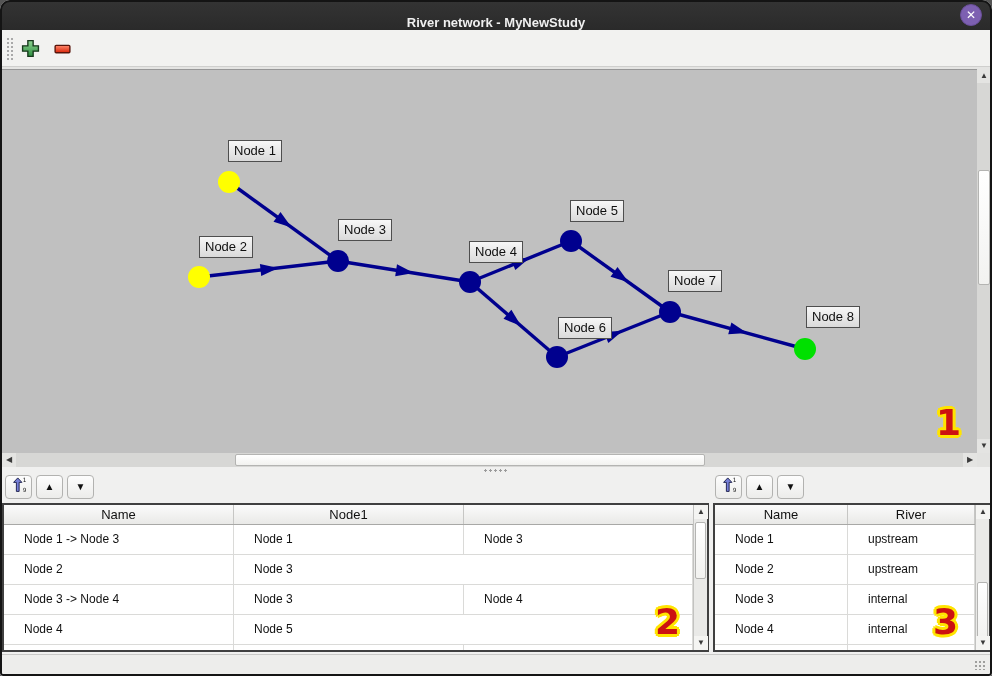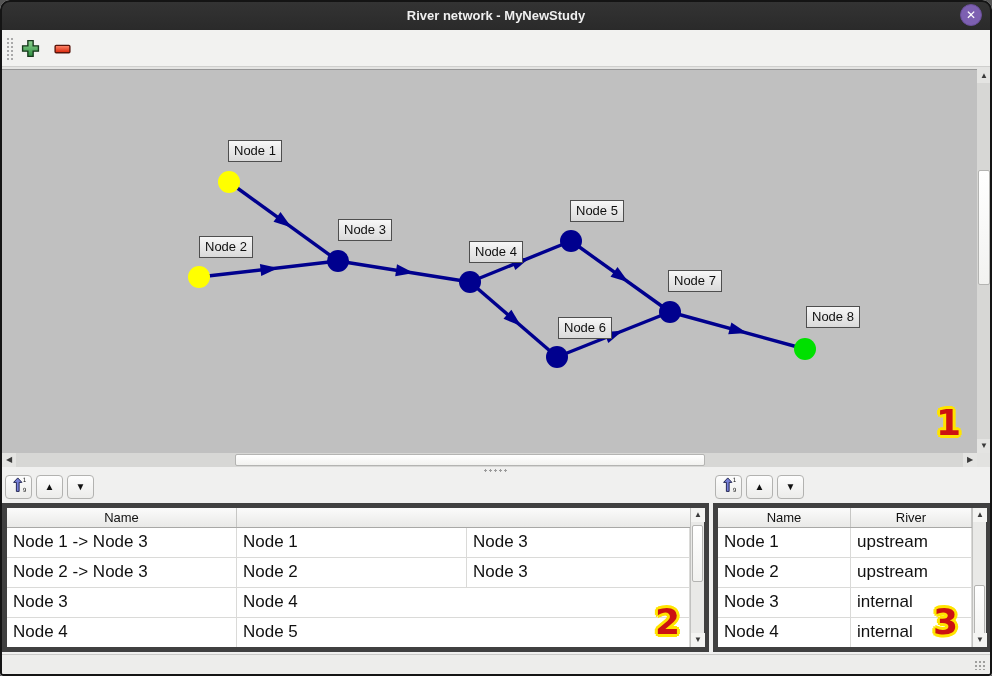--- a/index.html
+++ b/index.html
@@ -6,21 +6,21 @@
   html,body { background:#555; font-family:"Liberation Sans","DejaVu Sans",sans-serif; }
   .window {
     position:relative; width:992px; height:676px; overflow:hidden;
     border-radius:10px 10px 3px 3px; background:#f0f0ef;
   }
   .window::after{ content:''; position:absolute; inset:0; border-radius:inherit;
     box-shadow: inset 0 0 0 2px #141414; pointer-events:none; z-index:99; }
 
   
   .titlebar { position:absolute; left:0; top:0; width:992px; height:30px;
-    background:linear-gradient(#343434,#2a2a2a); display:flex; align-items:center; justify-content:center; }
+    background:linear-gradient(#343434,#2a2a2a); display:flex; align-items:flex-end; justify-content:center; }
   .title { color:#f0f0f0; font-size:13px; font-weight:700; }
   .close-btn { position:absolute; right:10px; top:4px; width:22px; height:22px; border-radius:50%;
     background:#7d60b1; border:1px solid #6a4f99; color:#fff; font-size:12px; font-weight:700;
     display:flex; align-items:center; justify-content:center; cursor:pointer; }
 
   
   .toolbar { position:absolute; left:0; top:30px; width:992px; height:37px;
     background:#f2f2f0; border-bottom:1px solid #cfcfcd; }
   .tb-handle { position:absolute; left:6px; top:7px; width:7px; height:24px;
     background-image:radial-gradient(#a9a9a9 1px, transparent 1.3px); background-size:4px 4px; }
@@ -55,30 +55,30 @@
   .hsplit { position:absolute; left:0; top:467px; width:992px; height:7px; background:#f0f0ef; cursor:row-resize; }
   .hsplit .dots { width:26px; height:5px; margin:1px auto 0 auto;
     background-image:radial-gradient(#9b9b9b 1px, transparent 1.2px); background-size:5px 5px; }
 
   
   .bottom { position:absolute; left:0; top:474px; width:992px; height:180px; background:#f0f0ef; }
   .panel-btn { position:absolute; top:1px; width:27px; height:24px; border:1px solid #b2b2b0; border-radius:4px;
     background:linear-gradient(#fdfdfd,#ececea); cursor:pointer; text-align:center; font-size:10px; color:#111;
     line-height:22px; padding:0; }
 
-  .tbl { position:absolute; top:29px; background:#a3a3a3; border:5px solid #404040; }
+  .tbl { position:absolute; top:29px; background:#a3a3a3; border:2px solid #404040; }
   #reaches-table { left:2px; width:707px; height:149px; }
   #nodes-table  { left:713px; width:278px; height:149px; }
   .tbl-head { display:flex; height:20px; background:linear-gradient(#fbfbfb,#e9e9e7);
     border-bottom:1px solid #a8a8a6; }
   .th { font-size:13px; line-height:19px; text-align:center; color:#111; border-right:1px solid #c6c6c4; overflow:hidden; }
   .tbl-body { position:absolute; left:0; top:20px; right:14px; bottom:0; overflow:hidden; }
   .trow { display:flex; height:30px; border-bottom:1px solid #dadad8; background:#fff; }
   .trow.partial { height:9px; border-bottom:none; }
-  .td { font-size:17px; line-height:28px; color:#111; padding-left:6px; border-right:1px solid #dadad8; overflow:hidden; white-space:nowrap; }
+  .td { font-size:12px; line-height:28px; color:#111; padding-left:20px; border-right:1px solid #dadad8; overflow:hidden; white-space:nowrap; }
   #reaches-table .c0 { width:230px; } #reaches-table .c1 { width:230px; } #reaches-table .c2 { flex:1; }
   #nodes-table  .c0 { width:133px; } #nodes-table  .c1 { flex:1; }
   #reaches-table .tbl-head { padding-right:14px; }
   #nodes-table  .tbl-head { padding-right:14px; }
 
   .tbl-vsb { position:absolute; right:0; top:0; bottom:0; width:14px; background:#e9e9e7; border-left:1px solid #c2c2c0; }
   .tbl-vsb .up { top:0; left:0; background:#f4f4f2; }
   .tbl-vsb .down { bottom:0; left:0; background:#f4f4f2; }
   #reaches-table .sb-thumb { left:1px; right:1px; top:17px; height:57px; }
   #nodes-table  .sb-thumb { left:1px; right:1px; top:77px; height:57px; }
@@ -207,33 +207,34 @@
     <button class="panel-btn" style="left:746px;">
       <span>▲</span>
     </button>
     <button class="panel-btn" style="left:777px;">
       <span>▼</span>
     </button>
 
     <div class="tbl" id="reaches-table">
       <div class="tbl-head">
           <div class="th c0">Name</div>
+          <div class="th c1">Node1</div>
         </div>
       <div class="tbl-body">
           <div class="trow">
             <div class="td c0">Node 1 -&gt; Node 3</div>
             <div class="td c1">Node 1</div>
             <div class="td c2">Node 3</div>
           </div>
           <div class="trow">
-            <div class="td c0">Node 2 -&gt; Node 3</div>
             <div class="td c1">Node 2</div>
             <div class="td c2">Node 3</div>
           </div>
           <div class="trow">
+            <div class="td c0">Node 3 -&gt; Node 4</div>
             <div class="td c1">Node 3</div>
             <div class="td c2">Node 4</div>
           </div>
           <div class="trow">
             <div class="td c1">Node 4</div>
             <div class="td c2">Node 5</div>
           </div>
           <div class="trow partial">
             <div class="td c0"></div>
             <div class="td c1"></div>

